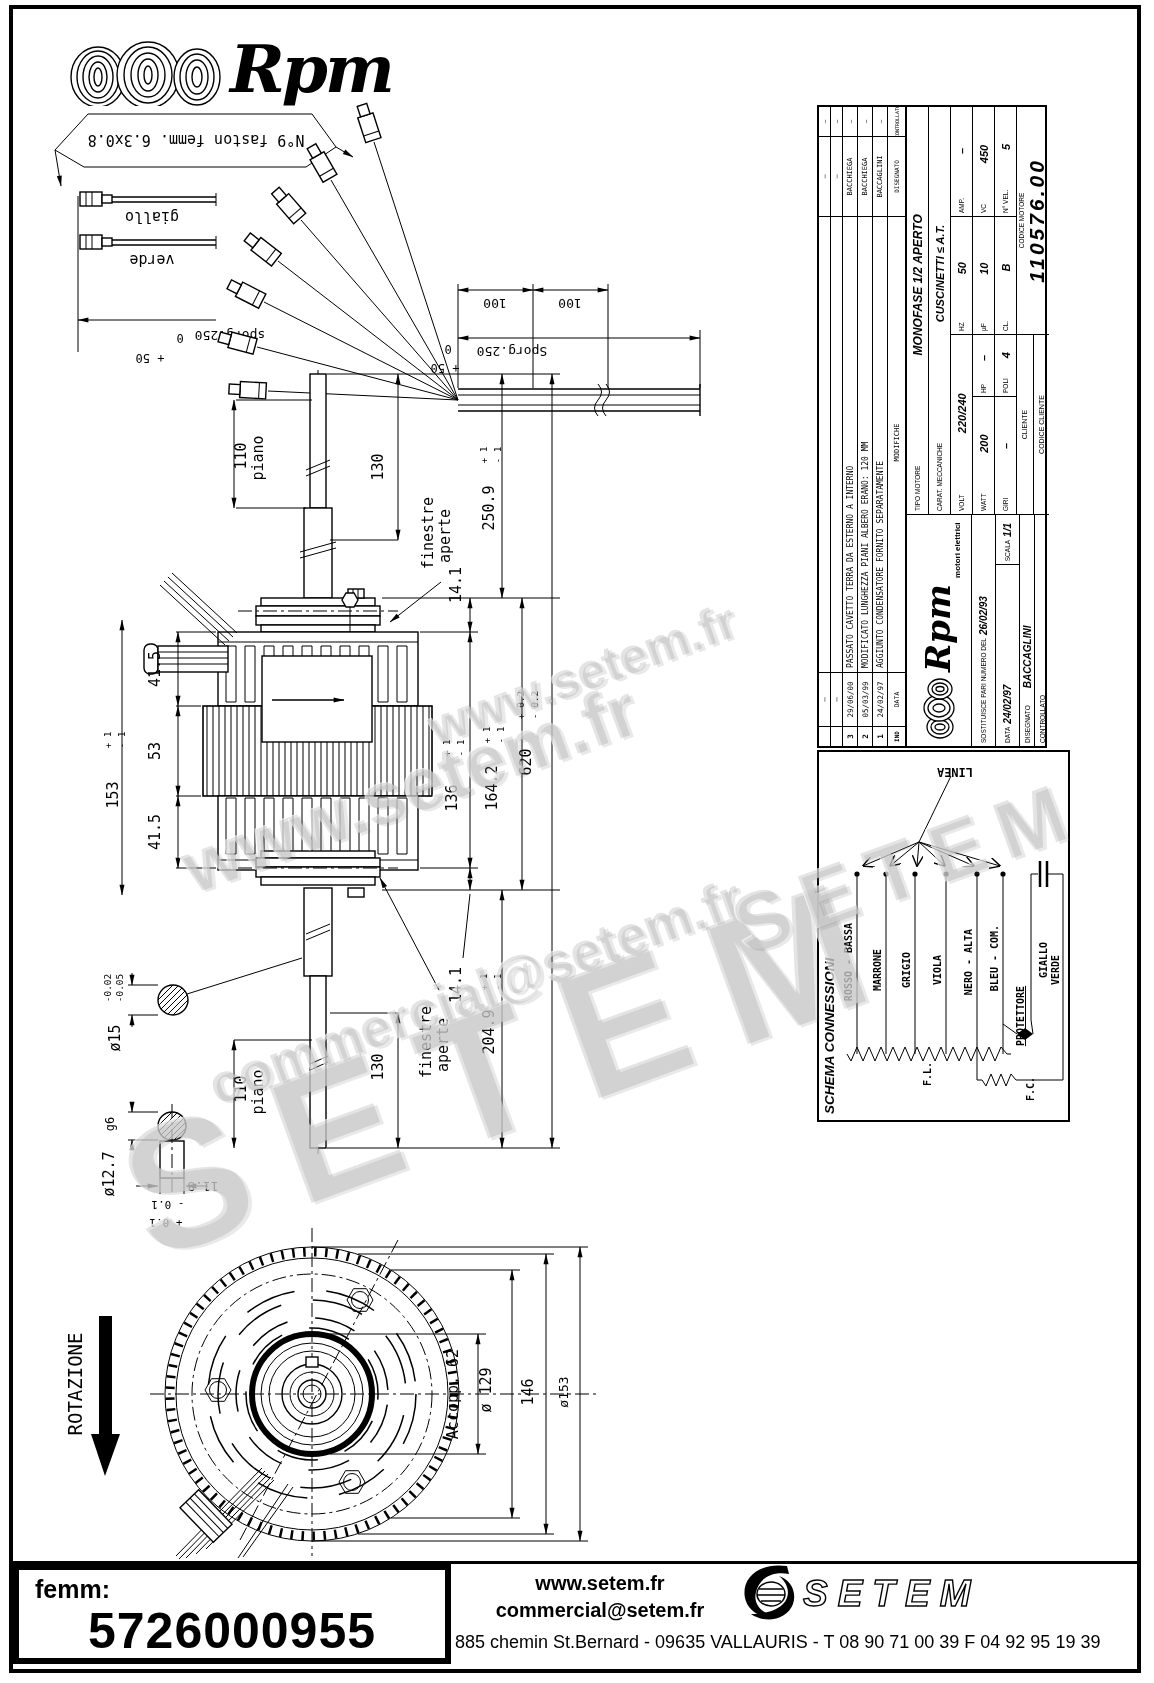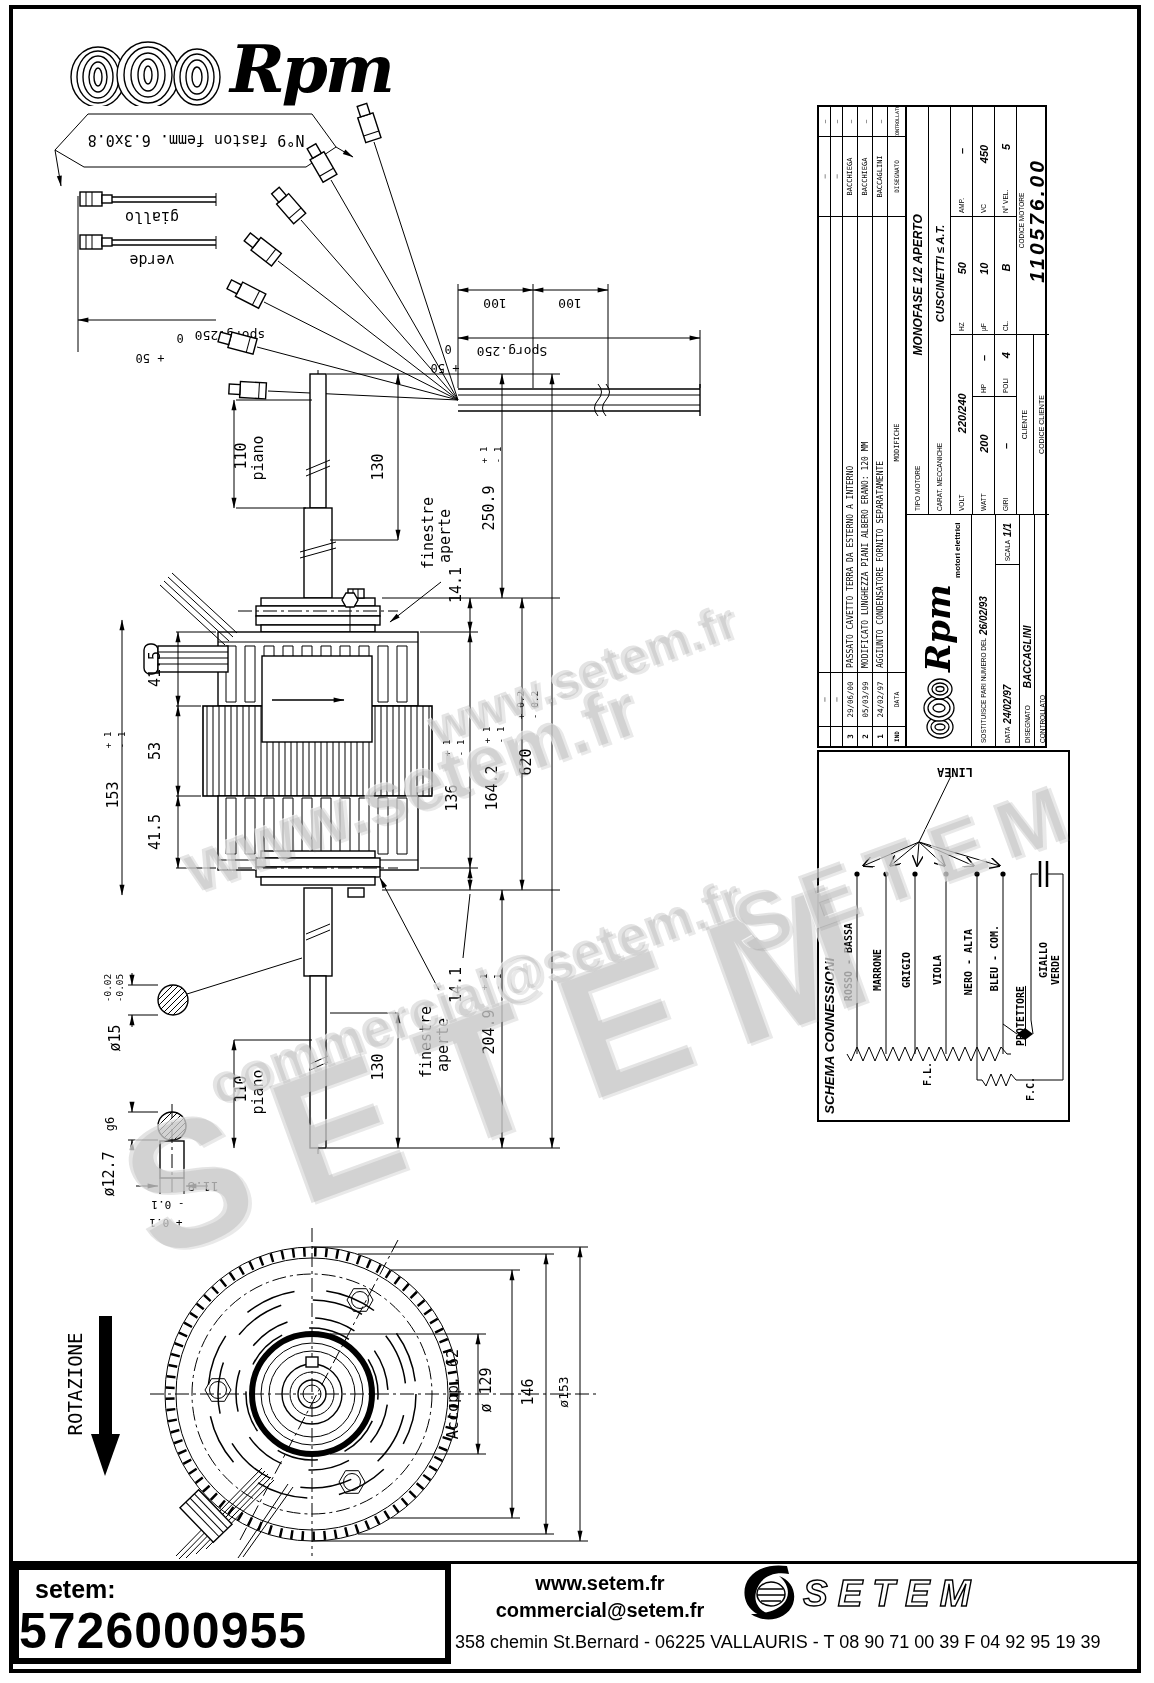--- a/index.html
+++ b/index.html
@@ -60,21 +60,21 @@
       color:rgba(120,120,120,0.20);text-shadow:3px 3px 0 rgba(120,120,120,0.16),-1px -1px 0 rgba(255,255,255,0.7);}
   .wm1{left:170px;top:830px;font-size:74px;transform:rotate(-20deg);}
   .wm2{left:95px;top:1105px;font-size:180px;letter-spacing:38px;transform:rotate(-20deg);}
   .wm3{left:200px;top:1058px;font-size:54px;transform:rotate(-20deg);}
   .wm4{left:720px;top:885px;font-size:82px;letter-spacing:16px;transform:rotate(-20deg);}
   .wm5{left:420px;top:702px;font-size:50px;transform:rotate(-20deg);}
 
   
   .codebox{position:absolute;left:13px;top:1564px;width:438px;height:100px;border:6px solid #000;box-sizing:border-box;background:#fff;}
   .codelbl{position:absolute;left:16px;top:5px;font-size:25px;font-weight:bold;}
-  .codeval{position:absolute;left:0;right:0;top:32px;text-align:left;font-size:50px;font-weight:bold;letter-spacing:1px;}
+  .codeval{position:absolute;left:0;right:0;top:32px;text-align:center;font-size:50px;font-weight:bold;letter-spacing:1px;}
   .sitebk{position:absolute;left:455px;top:1570px;width:290px;text-align:center;font-weight:bold;font-size:20px;line-height:1.35;}
   .addr{position:absolute;left:455px;top:1632px;width:620px;text-align:center;font-size:18px;white-space:nowrap;}
   .setemlogo{position:absolute;left:735px;top:1562px;width:330px;height:64px;}
 
   
   svg .ln{stroke:#000;stroke-width:1.4;fill:none;}
   svg .thn{stroke:#000;stroke-width:1;fill:none;}
   svg .cl{stroke:#000;stroke-width:1;fill:none;stroke-dasharray:14 4 3 4;}
   svg .fw{fill:#fff;stroke:#000;stroke-width:1.4;}
   svg .fb{fill:#000;stroke:none;}
@@ -675,34 +675,34 @@
 
   <div class="wm wm1">www.setem.fr</div>
   <div class="wm wm2">SETEM</div>
   <div class="wm wm3">commercial@setem.fr</div>
   <div class="wm wm4">SETEM</div>
   <div class="wm wm5">www.setem.fr</div>
 
   <div class="bandline"></div>
 
   <div class="codebox">
-    <div class="codelbl">setem:</div>
+    <div class="codelbl">femm:</div>
     <div class="codeval">5726000955</div>
   </div>
   <div class="sitebk">
     <div>www.setem.fr</div>
     <div>commercial@setem.fr</div>
   </div>
   <div class="setemlogo">
     <svg width="330" height="64" viewBox="0 0 330 64">
       <g>
         <path d="M52,4 C24,0 6,16 10,36 C13,50 28,58 42,54 C26,52 18,42 21,30 C25,15 38,9 54,12 Z" fill="#000"></path>
         <path d="M16,52 C30,62 52,58 58,42 C62,30 56,18 44,14 C54,22 56,34 48,42 C40,50 27,52 16,52 Z" fill="#000"></path>
         <ellipse cx="36" cy="32" rx="14" ry="12" fill="#fff" stroke="#000" stroke-width="1.5"></ellipse>
         <line x1="24" y1="27" x2="48" y2="27" stroke="#000" stroke-width="1.5"></line>
         <line x1="22" y1="33" x2="50" y2="33" stroke="#000" stroke-width="1.5"></line>
         <line x1="26" y1="39" x2="46" y2="39" stroke="#000" stroke-width="1.5"></line>
       </g>
       <text x="68" y="44" style="font-family:'Liberation Sans',sans-serif;font-style:italic;font-weight:bold;font-size:37px;letter-spacing:10px;fill:#fff;stroke:#000;stroke-width:1.4;text-anchor:start">SETEM</text>
     </svg>
   </div>
-  <div class="addr">358 chemin St.Bernard  -  06225 VALLAURIS  -  T 08 90 71 00 39   F 04 92 95 19 39</div>
+  <div class="addr">885 chemin St.Bernard  -  09635 VALLAURIS  -  T 08 90 71 00 39   F 04 92 95 19 39</div>
 </div>
 
 </body></html>

